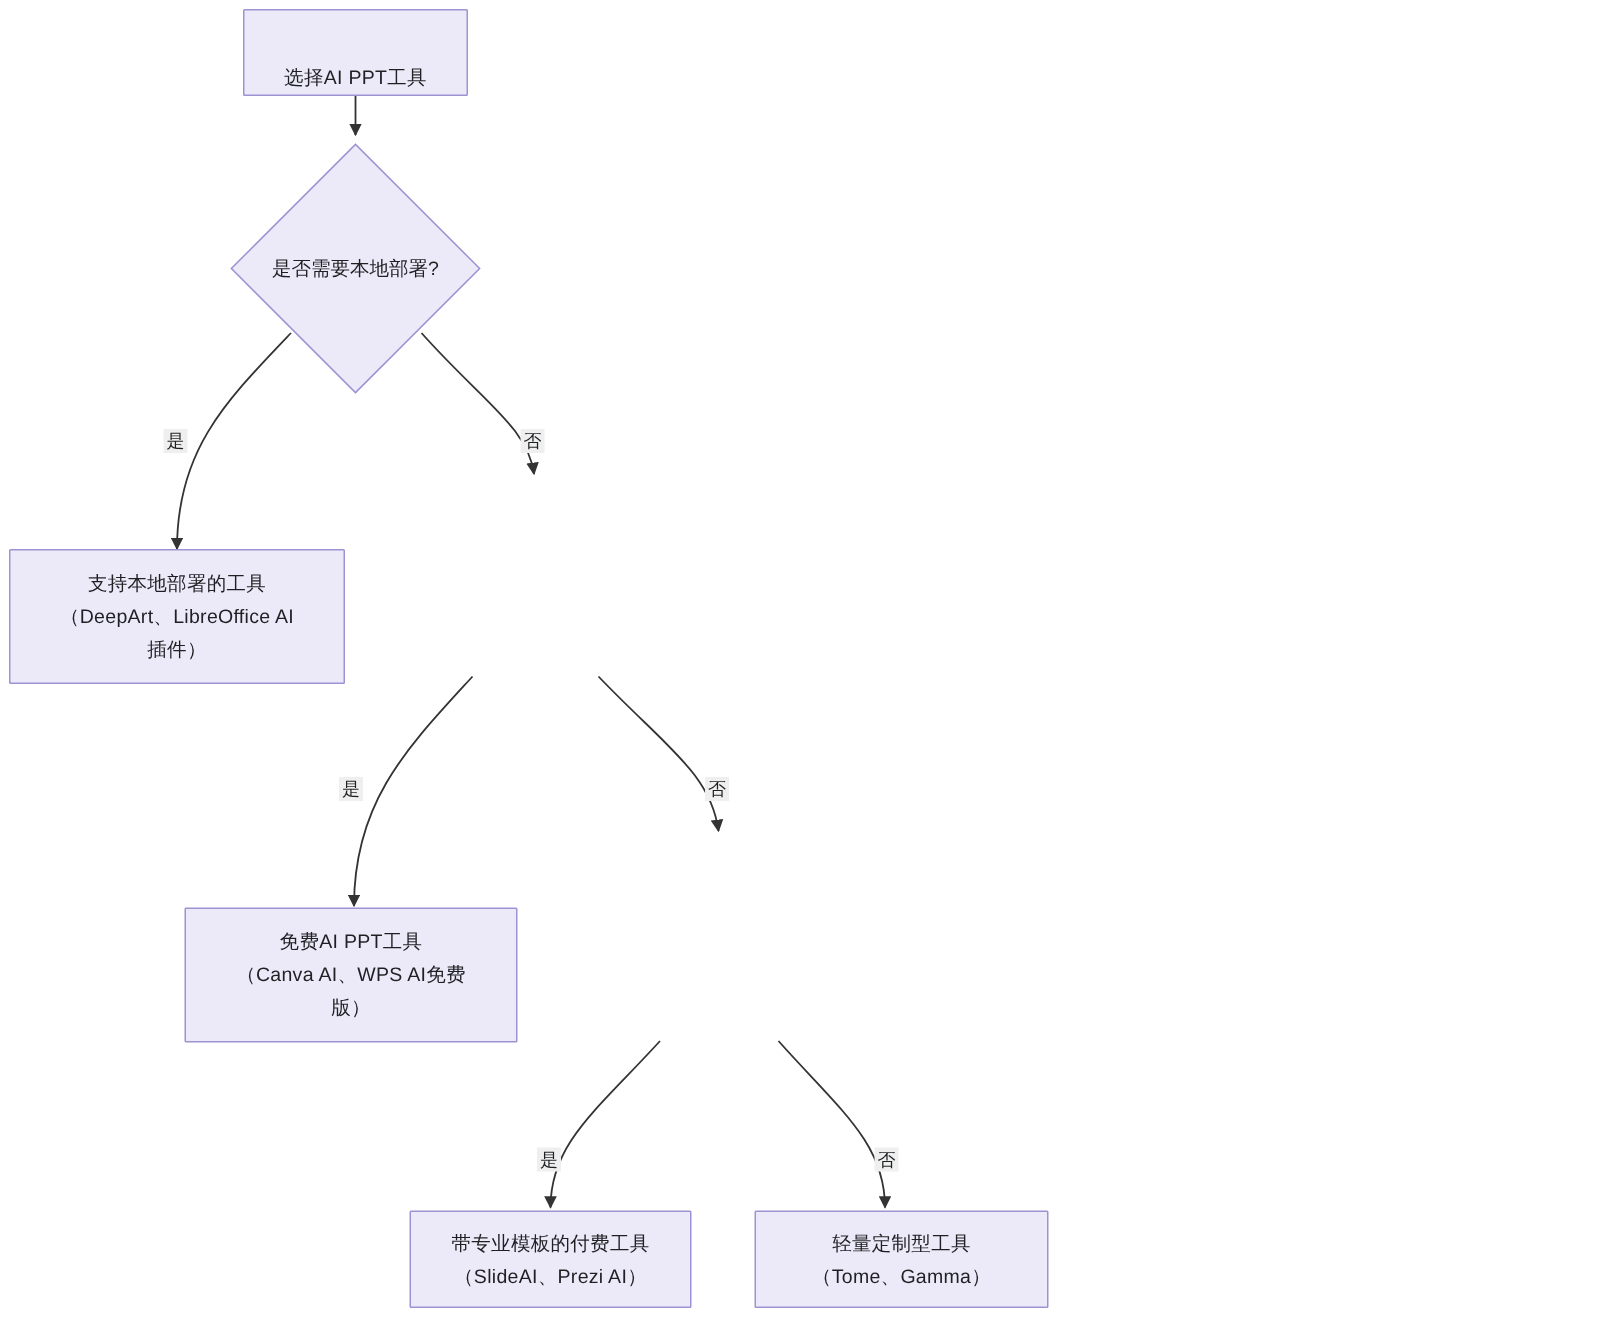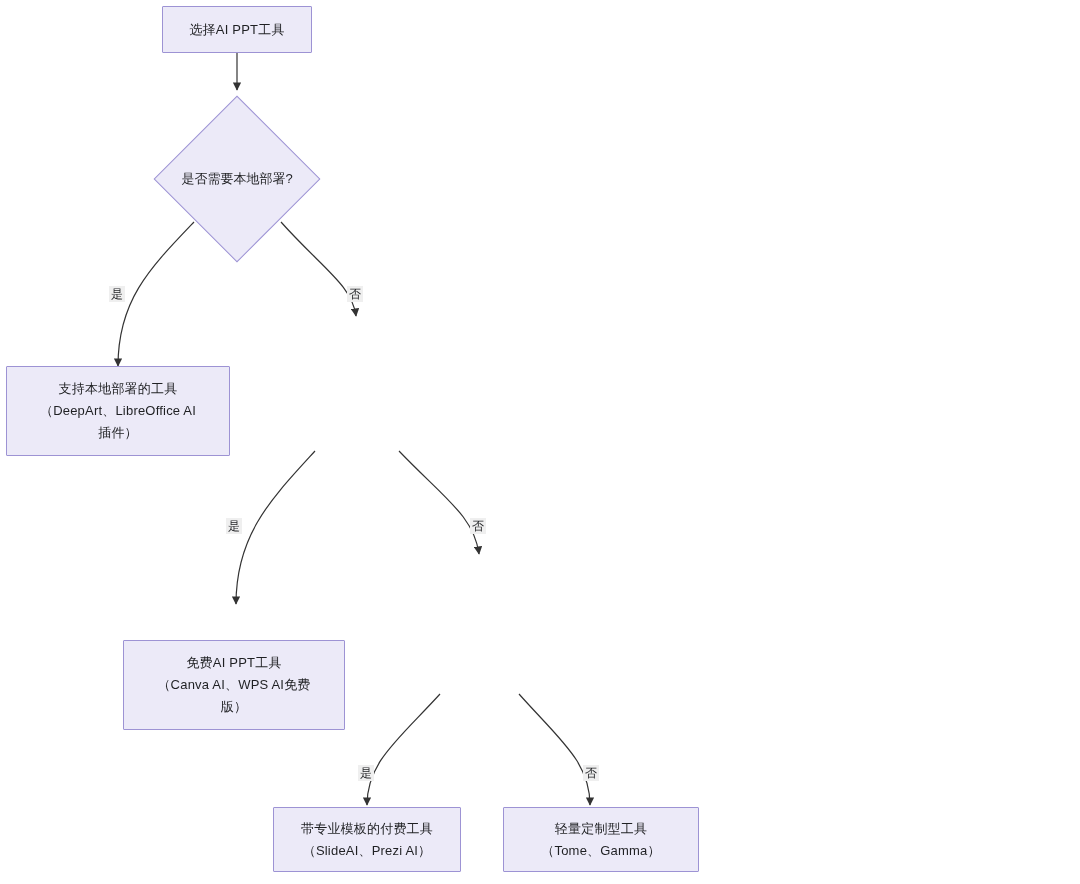--- a/index.html
+++ b/index.html
@@ -108,37 +108,37 @@
      q_template --&gt;
     <path d="M 399,451 C 444,498 474,516 479,554" fill="none" stroke="#333333" stroke-width="1.2" marker-end="url(#arrow)"></path>
 
      paid_template_tools --&gt;
     <path d="M 440,694 C 398,740 367,762 367,805" fill="none" stroke="#333333" stroke-width="1.2" marker-end="url(#arrow)"></path>
 
      light_tools --&gt;
     <path d="M 519,694 C 560,740 590,762 590,805" fill="none" stroke="#333333" stroke-width="1.2" marker-end="url(#arrow)"></path>
   </svg>
 
-  <div class="node node-rect" style="left:162px; top:6px; width:150px; height:47px;">
+  <div class="node node-rect" style="left:162px; top:6px; width:150px; height:58px;align-items:flex-end;">
     <span class="node-label">选择AI PPT工具</span>
   </div>
 
   <div class="node node-diamond" style="left:178px; top:120px; width:118px; height:118px;">
     <span class="diamond-shape"></span>
     <span class="node-label">是否需要本地部署?</span>
   </div>
 
   <div class="node node-rect" style="left:6px; top:366px; width:224px; height:90px;">
     <span class="node-label">支持本地部署的工具
 （DeepArt、LibreOffice AI
 插件）</span>
   </div>
 
 
-  <div class="node node-rect" style="left:123px; top:605px; width:222px; height:90px;margin-top:35px;">
+  <div class="node node-rect" style="left:123px; top:605px; width:222px; height:90px;">
     <span class="node-label">免费AI PPT工具
 （Canva AI、WPS AI免费
 版）</span>
   </div>
 
 
   <div class="node node-rect" style="left:273px; top:807px; width:188px; height:65px;align-items:center;">
     <span class="node-label">带专业模板的付费工具
 （SlideAI、Prezi AI）</span>
   </div>

